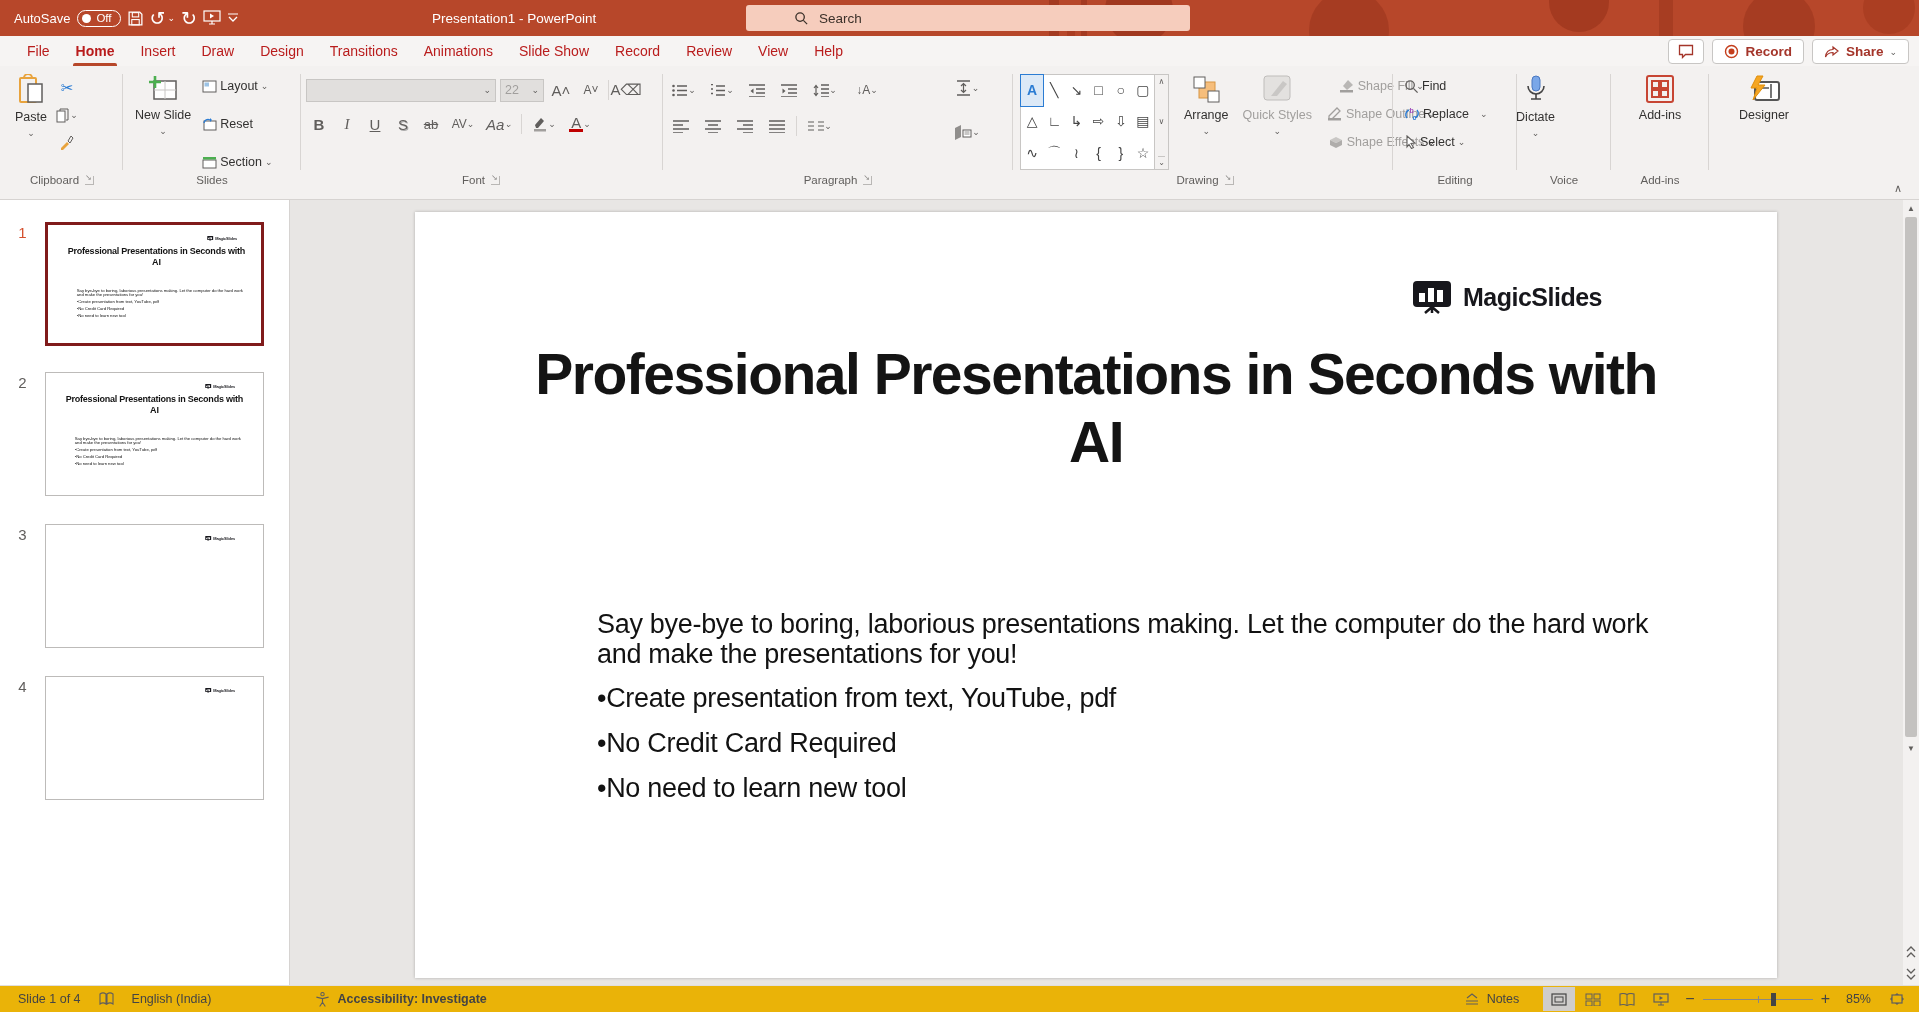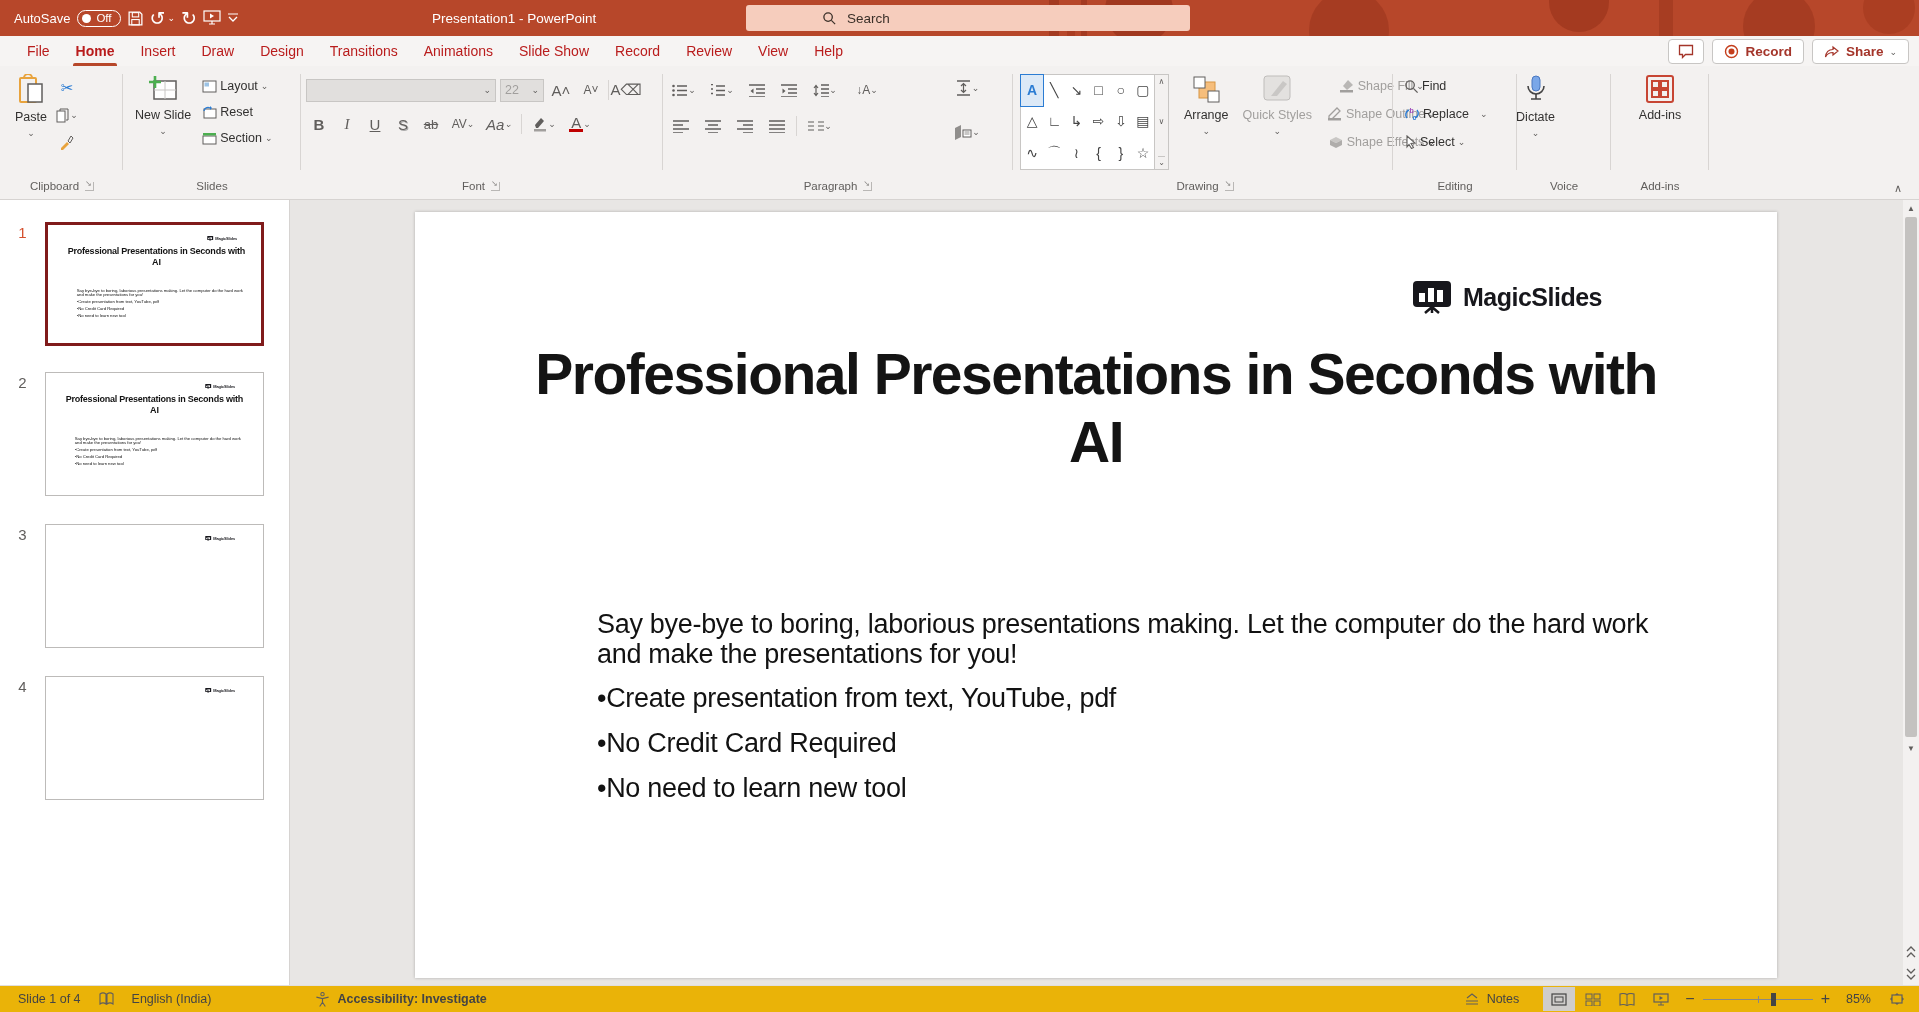--- a/index.html
+++ b/index.html
@@ -8,39 +8,39 @@
   
   #titlebar{position:absolute;left:0;top:0;width:1919px;height:36px;background:#B7472A;display:flex;align-items:center;color:#fff;overflow:hidden;}
   .tb-decor{position:absolute;top:0;height:36px;pointer-events:none;}
   .qat{display:flex;align-items:center;gap:6px;padding-left:14px;z-index:2;}
   .autosave{display:flex;align-items:center;gap:7px;font-size:13px;}
   .as-pill{display:flex;align-items:center;gap:5px;border:1px solid #fff;border-radius:9px;height:17px;padding:0 8px 0 4px;font-size:11.5px;}
   .as-dot{width:9px;height:9px;border-radius:50%;background:#fff;}
   .qat-btn{display:flex;align-items:center;background:none;border:none;color:#fff;cursor:pointer;font-size:15px;gap:2px;}
   .qat-btn svg{display:block;}
   .tb-title{position:absolute;left:432px;top:0;height:36px;display:flex;align-items:center;font-size:13.5px;z-index:2;}
-  .searchbox{position:absolute;left:746px;top:5px;width:444px;height:26px;background:#F6CDBD;border-radius:3px;display:flex;align-items:center;gap:10px;padding-left:76px;color:#432;z-index:2;cursor:pointer;}
+  .searchbox{position:absolute;left:746px;top:5px;width:444px;height:26px;background:#F6CDBD;border-radius:3px;display:flex;align-items:center;gap:10px;padding-left:48px;color:#432;z-index:2;cursor:pointer;}
   .searchbox span{font-size:13.5px;color:#3b3029;}
   .tb-right{position:absolute;right:0;top:0;height:36px;display:flex;align-items:center;gap:0;z-index:2;}
   .user{display:flex;align-items:center;gap:10px;margin-right:14px;}
   .avatar{width:26px;height:26px;border-radius:50%;background:#BF3FBF;display:flex;align-items:center;justify-content:center;font-size:10.5px;color:#fff;}
   .winbtn{width:46px;height:36px;display:flex;align-items:center;justify-content:center;background:none;border:none;color:#fff;font-size:13px;cursor:pointer;}
   
   #tabrow{position:absolute;left:0;top:36px;width:1919px;height:30px;background:#F6F4F3;display:flex;align-items:center;}
   .tabs{display:flex;align-items:center;padding-left:14px;gap:0;}
   .tab{position:relative;height:30px;display:flex;align-items:center;padding:0 13px;font-size:14px;color:#b91c1c;cursor:pointer;white-space:nowrap;}
   .tab.active{font-weight:700;}
   .tab.active::after{content:"";position:absolute;left:10px;right:10px;bottom:0;height:3px;background:#B7472A;border-radius:2px 2px 0 0;}
   .tabrow-right{position:absolute;right:10px;top:3px;display:flex;gap:8px;align-items:center;}
   .pill-btn{display:flex;align-items:center;gap:6px;height:25px;border:1px solid #C8C6C4;border-radius:4px;background:#fff;padding:0 11px;color:#A4352A;font-size:13.5px;cursor:pointer;}
   
   #ribbon{position:absolute;left:0;top:66px;width:1919px;height:134px;background:#F3F1F0;border-bottom:1px solid #D6D3D1;}
   .rgroup{position:absolute;top:0;height:112px;display:flex;align-items:flex-start;}
   .gsep{position:absolute;top:8px;height:96px;width:1px;background:#D8D5D3;}
-  .glabel{position:absolute;top:110px;height:20px;font-size:11.5px;color:#605E5C;display:flex;align-items:center;justify-content:center;gap:6px;}
+  .glabel{position:absolute;top:104px;height:20px;font-size:11.5px;color:#605E5C;display:flex;align-items:center;justify-content:center;gap:6px;}
   .launcher{font-size:9px;color:#8A8886;border:1px solid #B9B7B5;border-width:0 1px 1px 0;width:9px;height:9px;position:relative;cursor:pointer;}
   .launcher::after{content:"↘";position:absolute;left:0px;top:-3px;font-size:8px;}
   .bigbtn{display:flex;flex-direction:column;align-items:center;justify-content:flex-start;gap:4px;padding:8px 7px 2px;border:none;background:none;cursor:pointer;color:#323130;font-size:12.5px;line-height:1.15;}
   .smallbtn{display:flex;align-items:center;gap:3px;background:none;border:none;cursor:pointer;color:#323130;font-size:12.5px;padding:2px 4px;height:24px;}
   .chv{font-size:9px;color:#605E5C;}
   .iconbtn{width:26px;height:24px;display:flex;align-items:center;justify-content:center;background:none;border:none;cursor:pointer;color:#605E5C;}
   .combo{height:23px;background:#E1DFDD;border:1px solid #C8C6C4;display:flex;align-items:center;justify-content:space-between;padding:0 4px;color:#A19F9D;font-size:12.5px;cursor:default;}
   .fletter{font-size:15px;color:#605E5C;}
   .disabled{color:#A19F9D !important;cursor:default;}
   .shapebox{width:135px;height:96px;margin-top:8px;background:#fff;border:1px solid #C8C6C4;display:grid;grid-template-columns:repeat(6,1fr);font-size:14px;color:#444;}
@@ -227,21 +227,21 @@
   <div class="rgroup" style="left:128px;">
     <button class="bigbtn">
       <svg width="32" height="30" viewBox="0 0 32 30">
           <rect x="7" y="7" width="22" height="18" fill="#fff" stroke="#605E5C" stroke-width="1.5"></rect>
           <path d="M18 7v18M7 16h22" stroke="#C8C6C4"></path>
           <path d="M8 2v12M2 8h12" stroke="#4CAF50" stroke-width="2.6"></path>
         </svg>
       <span>New Slide</span>
       <span class="chv">⌄</span>
     </button>
-    <div class="vstack" style="padding-top:8px;gap:2px;">
+    <div class="vstack" style="padding-top:8px;gap:14px;">
       <button class="smallbtn">
         <svg width="15" height="13" viewBox="0 0 15 13">
             <rect x="1" y="1" width="13" height="11" fill="#fff" stroke="#605E5C"></rect>
             <rect x="2.5" y="2.5" width="4.5" height="4" fill="#9CC3E5"></rect>
           </svg>
         <span>Layout</span>
         <span class="chv">⌄</span>
       </button>
       <button class="smallbtn">
         <svg width="15" height="13" viewBox="0 0 15 13">
@@ -563,20 +563,30 @@
           <rect x="16" y="16" width="7" height="7" fill="none" stroke="#C74634" stroke-width="2"></rect>
         </svg>
       <span>Add-ins</span>
     </button>
   </div>
   <div class="glabel" style="left:1616px;width:88px;">
       <span>Add-ins</span>
     </div>
   <div class="gsep" style="left:1708px;"></div>
 
+  <div class="rgroup" style="left:1714px;width:100px;justify-content:center;">
+    <button class="bigbtn">
+      <svg width="34" height="30" viewBox="0 0 34 30">
+          <rect x="8" y="8" width="24" height="18" rx="2" fill="#fff" stroke="#555" stroke-width="2"></rect>
+          <path d="M24 10v14M10 14h12" stroke="#555" stroke-width="1.6"></path>
+          <path d="M10 2L4 14h6l-4 12L18 11h-7l5-9z" fill="#F5A623" stroke="#E08E0B"></path>
+        </svg>
+      <span>Designer</span>
+    </button>
+  </div>
 
   <button class="iconbtn" style="position:absolute;right:10px;top:112px;width:22px;height:20px;">
     <span style="font-size:11px;">∧</span>
   </button>
 </div>
 
 <div id="main">
 
   <div id="thumbpanel">
     <div class="thumbrow" style="top:22px;">

